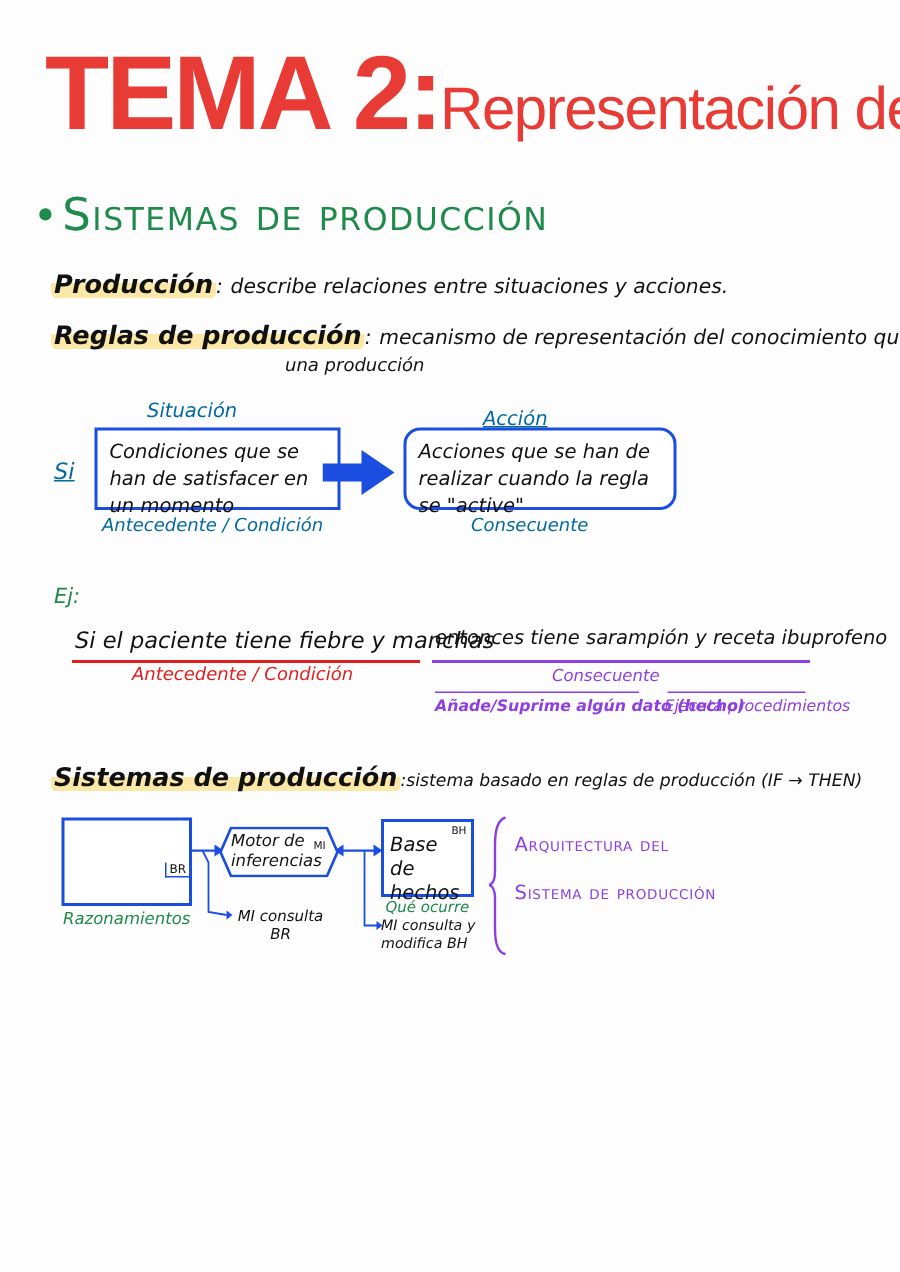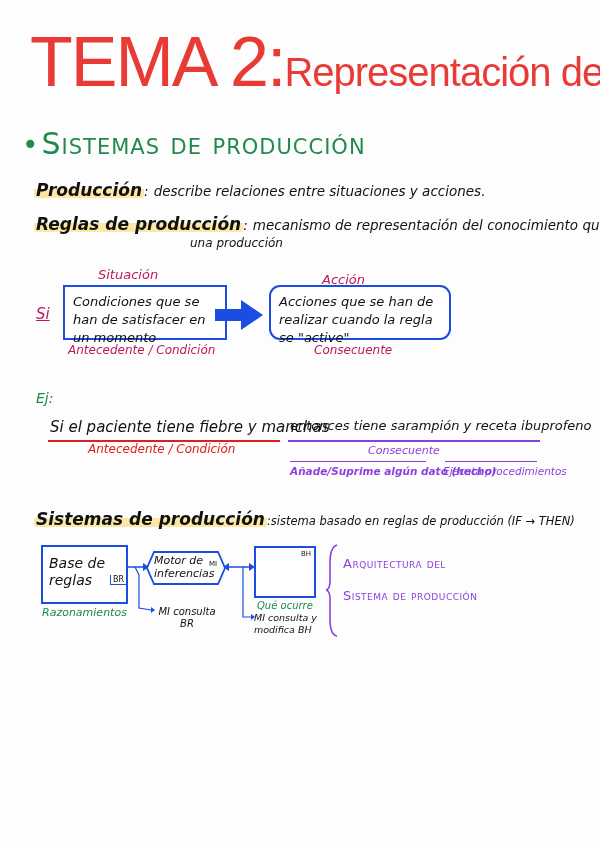--- a/index.html
+++ b/index.html
@@ -1,28 +1,28 @@
 <!DOCTYPE html>
 <html><head>
 <meta charset="utf-8">
 <style>
   html, body { margin:0; padding:0; }
   body { width:600px; height:848px; background:#fdfdfd; position:relative; overflow:hidden;
          font-family:"DejaVu Sans", sans-serif; color:#111; }
   .abs { position:absolute; white-space:nowrap; }
   .title { left:30px; top:22px; color:#e83b35; font-family:"Liberation Sans", sans-serif; }
-  .title .big { font-size:70px; font-weight:400; letter-spacing:-2px; }
+  .title .big { font-size:70px; font-weight:700; letter-spacing:-2px; }
   .title .rest { font-size:40px; font-weight:300; letter-spacing:-1px; }
   .section { left:22px; top:126px; color:#1f8a4c; font-size:30px; letter-spacing:1px; font-variant:small-caps; }
   .section .dot { font-size:28px; margin-right:2px; }
   .hl { background:linear-gradient(transparent 45%, #fbe8a6 45%, #fbe8a6 92%, transparent 92%); border-radius:6px; padding:0 2px;font-weight:bold; }
   .def { font-size:13.5px; color:#111; }
   .hand { font-family:"DejaVu Sans", sans-serif; font-style:italic; }
   .term { font-size:17px; }
-  .blue { color:#be185d; }
+  .blue { color:#0369a1; }
   .red { color:#e01e1e; }
   .purple { color:#8e3fe0; }
   .green { color:#1f8a4c; }
   .box { position:absolute; border:2px solid #1a4de0; background:#fff; box-sizing:border-box; }
   .box .txt { font-size:13px; line-height:18px; padding:6px 8px; white-space:normal; }
   .line { position:absolute; height:2px; }
 </style>
 </head>
 <body>
 
@@ -77,21 +77,20 @@
 <div class="line" style="left:290px; top:461px; width:136px; height:1px; background:#8e3fe0;"></div>
 <div class="abs hand purple" style="left:290px; top:465px; font-size:10.5px;font-weight:bold;">Añade/Suprime algún dato (hecho)</div>
 <div class="line" style="left:445px; top:461px; width:92px; height:1px; background:#8e3fe0;"></div>
 <div class="abs hand purple" style="left:443px; top:465px; font-size:10.5px;">Ejecuta procedimientos</div>
 
 <div class="abs hand" style="left:34px; top:509px;">
   <span class="hl term">Sistemas de producción</span><span class="def" style="font-size:11.5px;">:</span><span class="def" style="font-size:11.5px;">sistema basado en reglas de producción (IF → THEN)</span>
 </div>
 
 <div class="box" style="left:41px; top:545px; width:87px; height:59px;">
-  <div class="hand" style="position:absolute; left:6px; top:8px; font-size:14px; line-height:17px; width:60px; white-space:normal;">Base de reglas</div>
   <div style="position:absolute; right:0; top:0; border-left:1.5px solid #1a4de0; border-bottom:1.5px solid #1a4de0; font-size:8px; padding:0 2px;margin-top:28px;">BR</div>
 </div>
 <div class="abs hand green" style="left:42px; top:606px; font-size:11px;text-align:center;">Razonamientos</div>
 
 <svg class="abs" style="left:125px; top:550px;" width="140" height="90">
   <line x1="3" y1="17" x2="22" y2="17" stroke="#1a4de0" stroke-width="1.5"></line>
   <path d="M10 17 L14 25 L14 58 L26 60" stroke="#1a4de0" stroke-width="1.2" fill="none"></path>
   <polygon points="26,57 30,60 26,63" fill="#1a4de0"></polygon>
   <polygon points="18,13 24,17 18,21" fill="#1a4de0"></polygon>
   <line x1="101" y1="17" x2="128" y2="17" stroke="#1a4de0" stroke-width="1.5"></line>
@@ -105,20 +104,21 @@
   <svg width="80" height="34" viewBox="0 0 80 34">
       <polygon points="8,1 72,1 79,17 72,33 8,33 1,17" fill="#fff" stroke="#1a4de0" stroke-width="1.8"></polygon>
     </svg>
   <div class="hand" style="position:absolute; left:8px; top:3px; font-size:11px; line-height:13px; width:55px; white-space:normal;">Motor de inferencias</div>
   <div style="position:absolute; left:63px; top:9px; font-size:7px;">MI</div>
 </div>
 
 <div class="abs hand" style="left:157px; top:606px; font-size:10px; line-height:12px; white-space:normal; width:60px; text-align:center;">MI consulta BR</div>
 
 <div class="box" style="left:254px; top:546px; width:62px; height:52px;">
+  <div class="hand" style="position:absolute; left:4px; top:8px; font-size:13px; line-height:16px; width:50px; white-space:normal;">Base de hechos</div>
   <div style="position:absolute; right:3px; top:2px; font-size:7px;">BH</div>
 </div>
 <div class="abs hand green" style="left:257px; top:600px; font-size:10px;">Qué ocurre</div>
 <div class="abs hand" style="left:254px; top:612px; font-size:9.5px; line-height:12px; white-space:normal; width:72px;">MI consulta y modifica BH</div>
 
 <svg class="abs" style="left:326px; top:543px;" width="14" height="95">
   <path d="M11 2 Q4 4 4 20 L4 38 Q4 46 0 47 Q4 48 4 56 L4 76 Q4 92 11 93" stroke="#8e3fe0" stroke-width="1.6" fill="none"></path>
 </svg>
 <div class="abs purple" style="left:343px; top:556px; font-size:13px; font-variant:small-caps; letter-spacing:0.5px;">Arquitectura del</div>
 <div class="abs purple" style="left:343px; top:588px; font-size:13px; font-variant:small-caps; letter-spacing:0.5px;">Sistema de producción</div>

